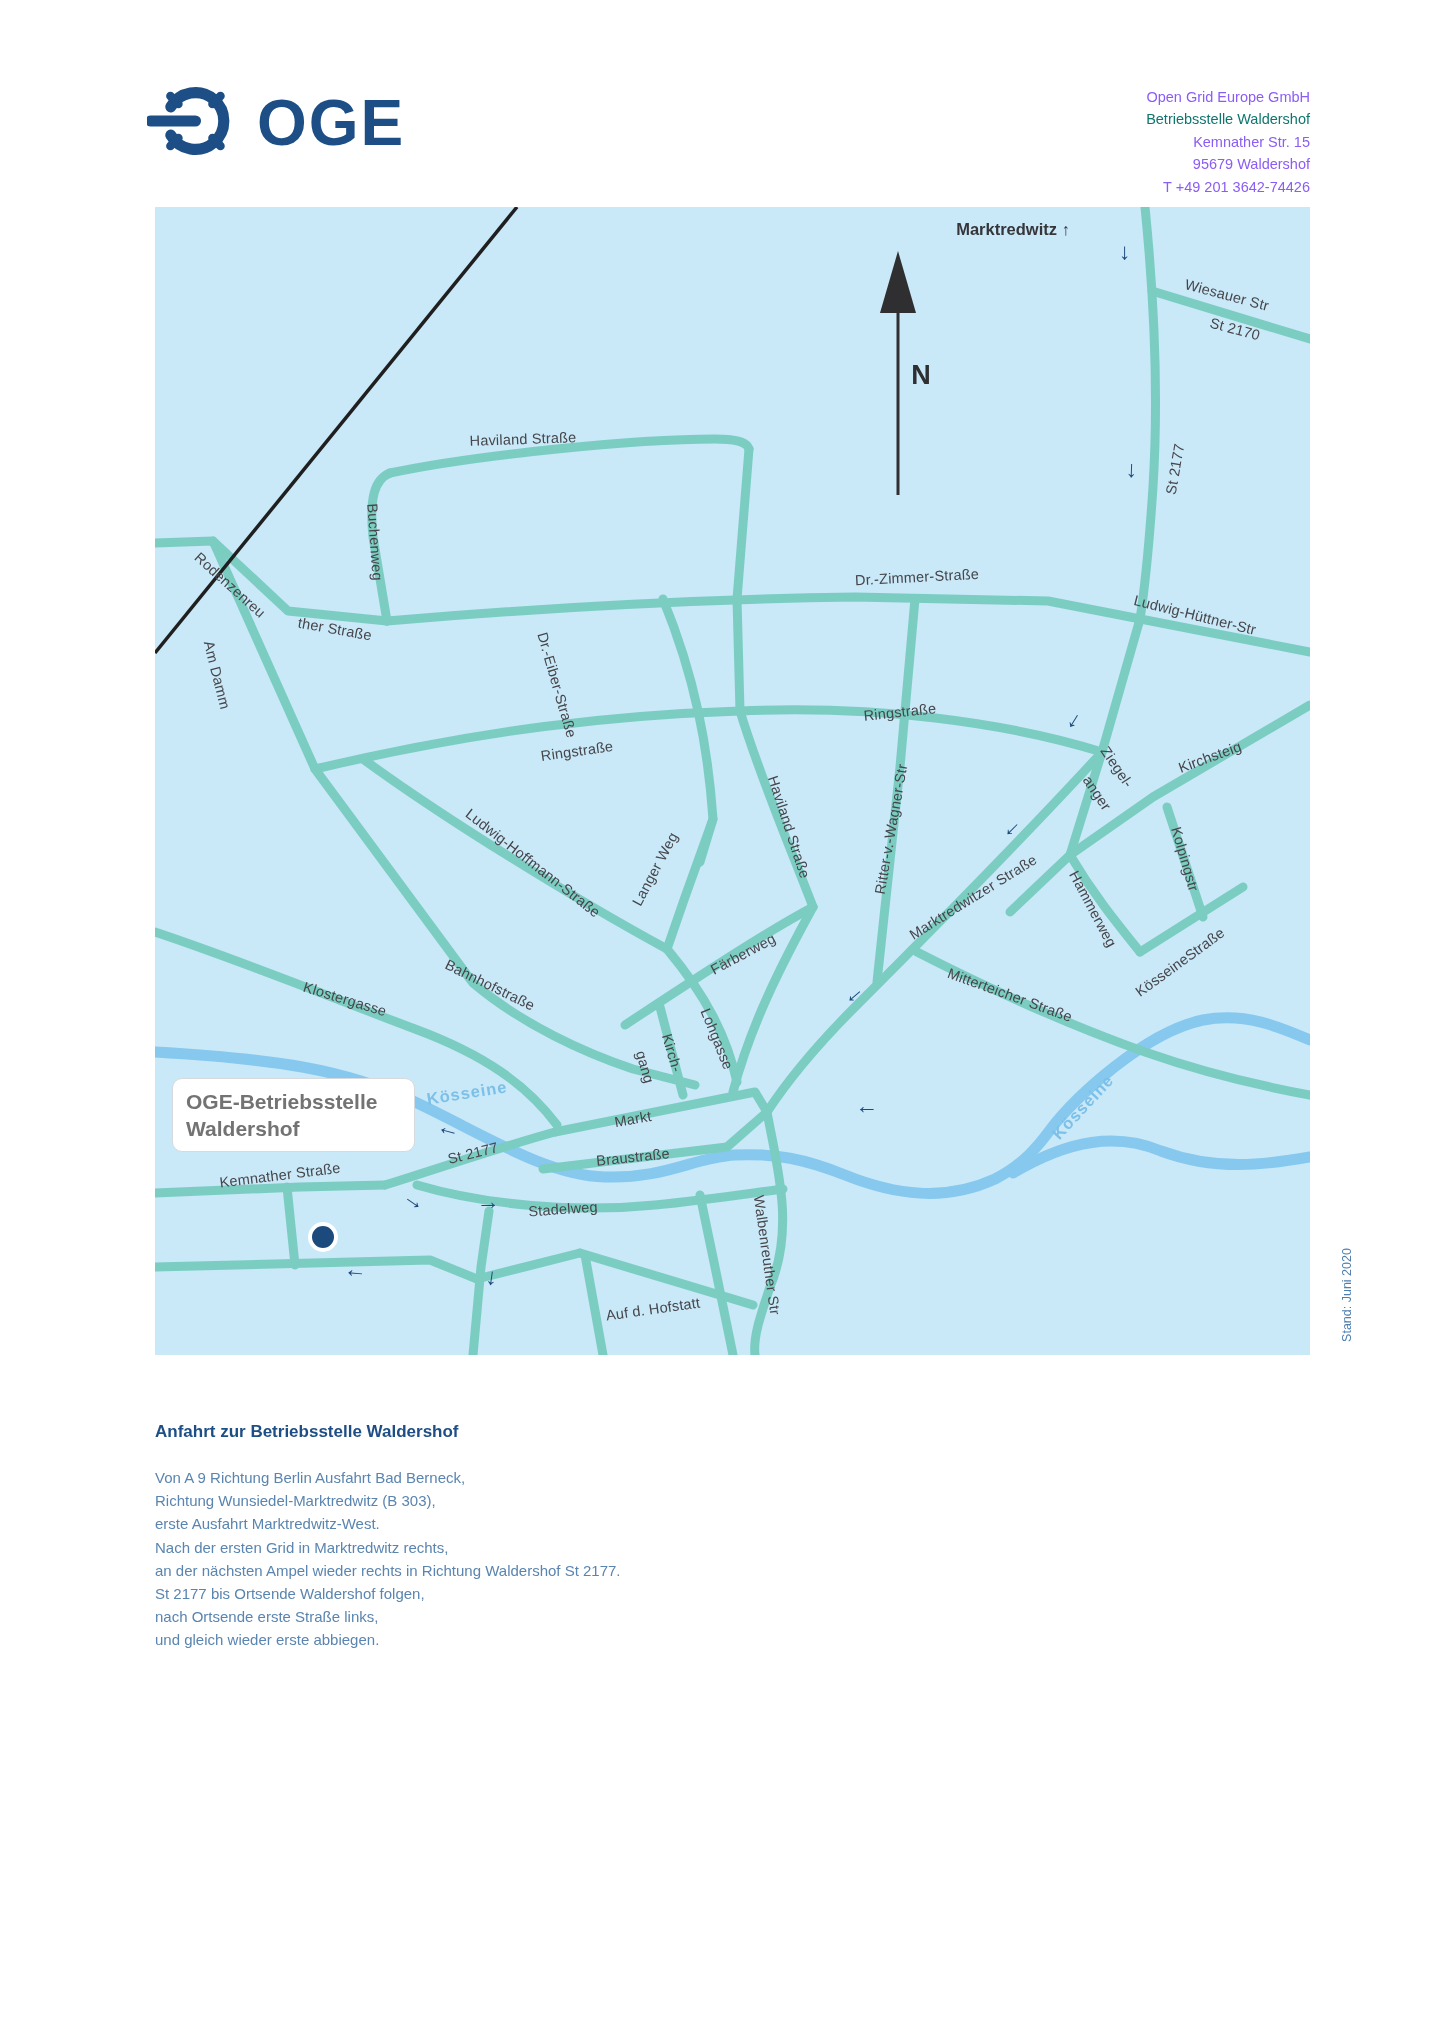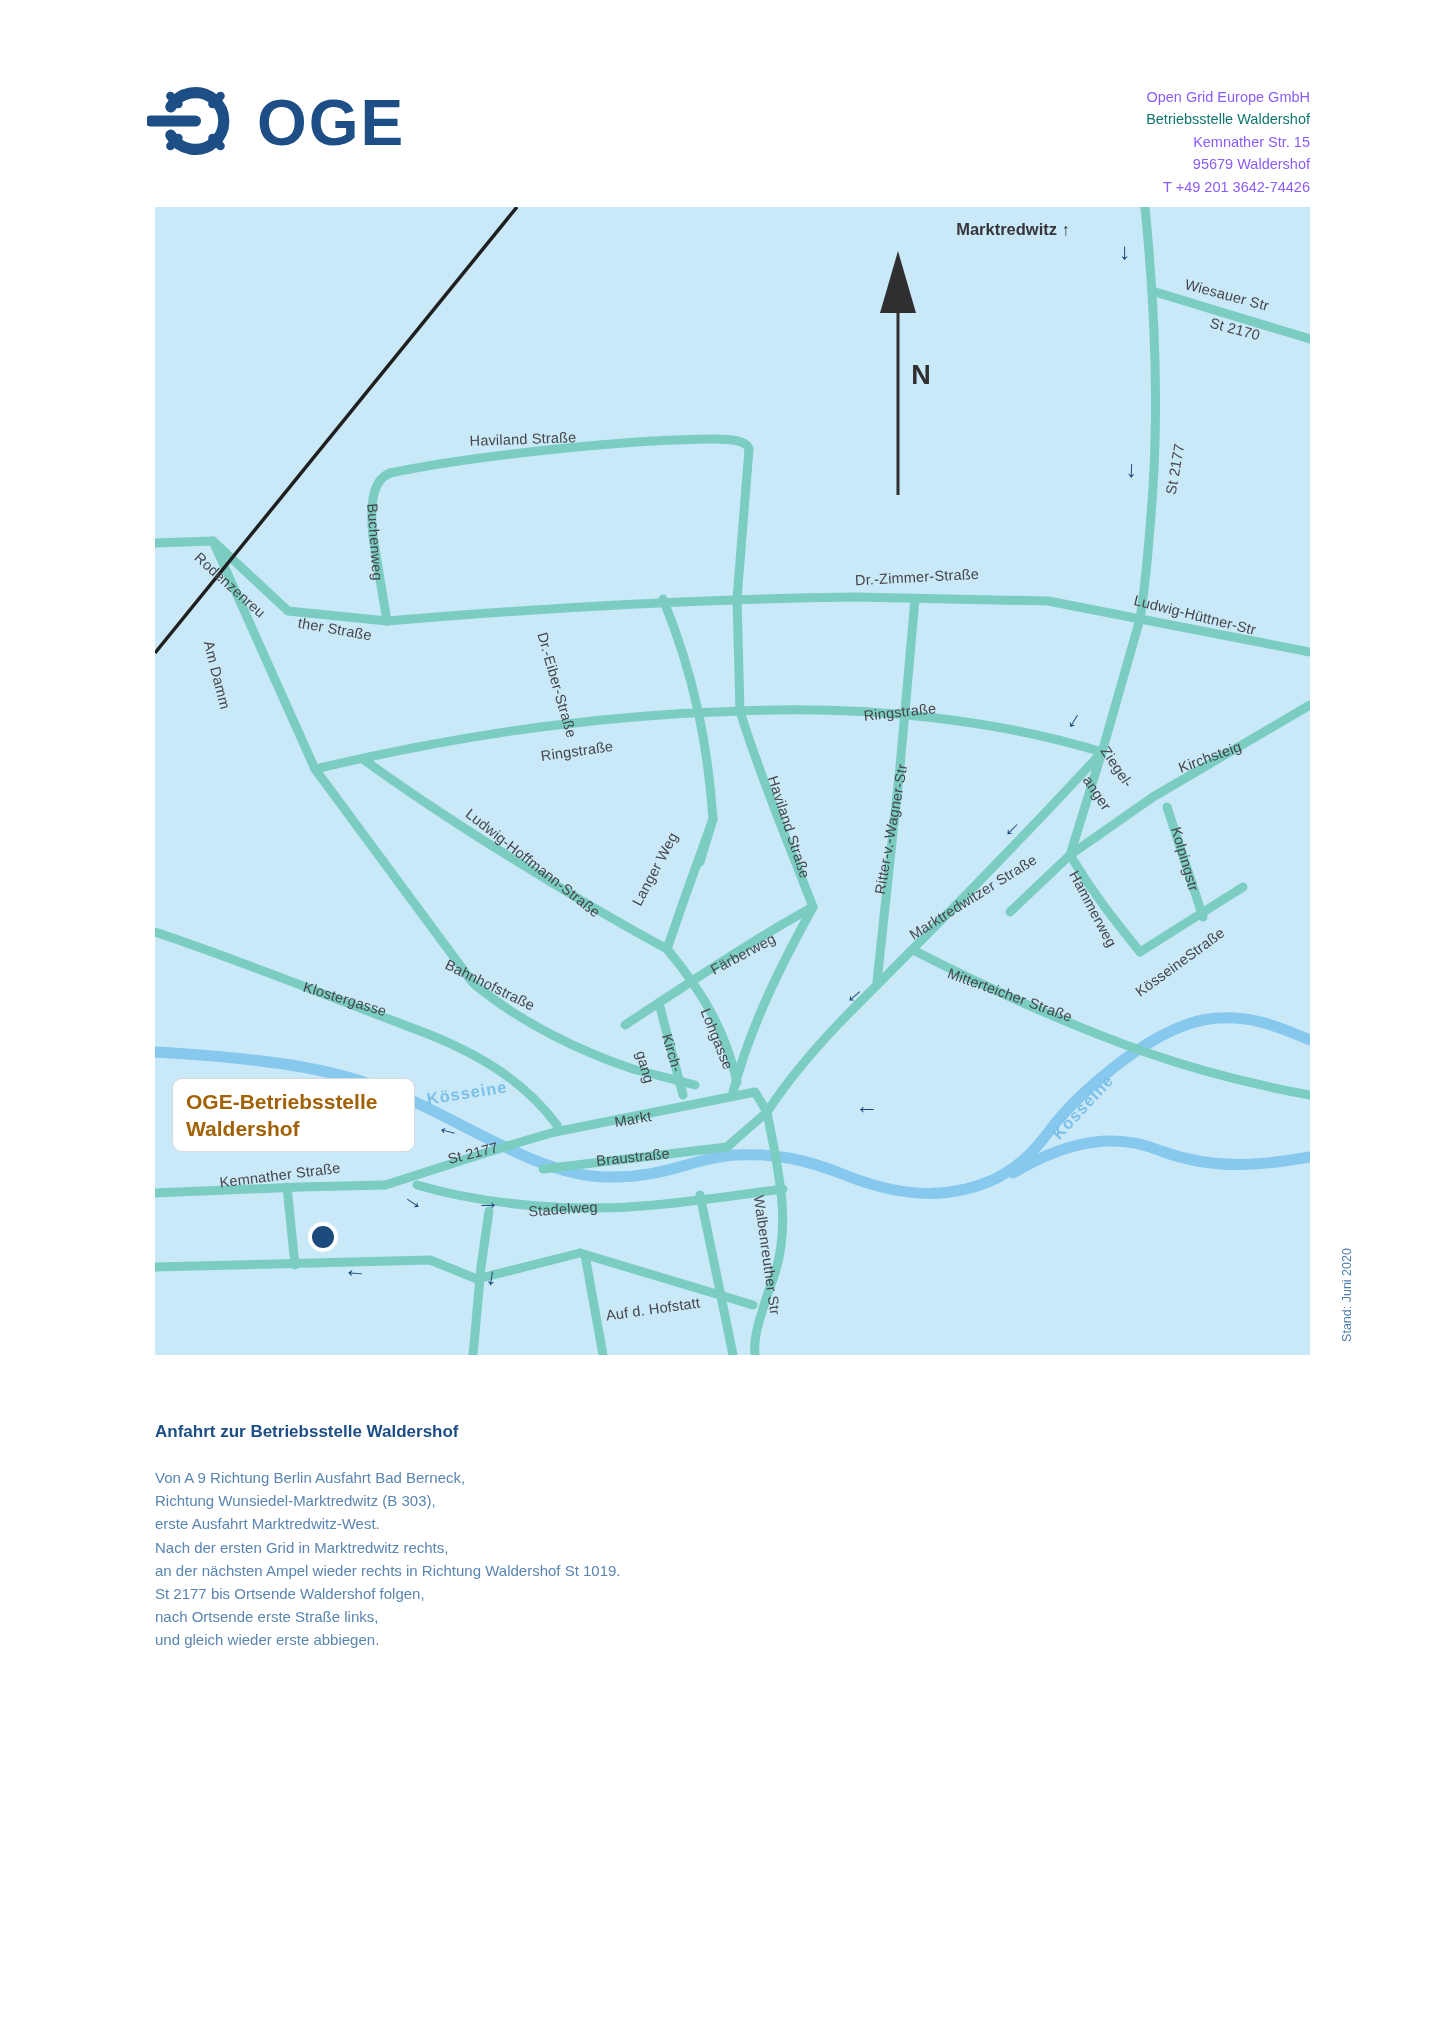--- a/index.html
+++ b/index.html
@@ -26,21 +26,21 @@
     transform:translate(-50%,-50%) rotate(var(--r,0deg));
   }
   .dest-label{position:absolute;left:858px;top:22px;transform:translate(-50%,-50%);
     font-size:16.5px;font-weight:bold;color:#36363a;white-space:nowrap;}
   .north-label{position:absolute;left:766px;top:168px;transform:translate(-50%,-50%);
     font-size:27px;font-weight:bold;color:#2f2f31;}
   .marker-box{
     position:absolute;left:17px;top:871px;width:243px;height:74px;background:#ffffff;
     border:1px solid #d6dadd;border-radius:10px;box-sizing:border-box;padding:9px 13px;
   }
-  .marker-box div{font-size:21px;font-weight:bold;color:#a16207;line-height:27px;white-space:nowrap;}
+  .marker-box div{font-size:21px;font-weight:bold;color:#737373;line-height:27px;white-space:nowrap;}
   
   .stand-note{position:absolute;left:1347px;top:1295px;transform:translate(-50%,-50%) rotate(-90deg);
     font-size:12.5px;color:#4e7fae;white-space:nowrap;}
   
   .directions{position:absolute;left:155px;top:1422px;width:700px;}
   .directions h2{margin:0;font-size:17px;font-weight:bold;color:#1d4e85;}
   .directions .lines{margin-top:24px;}
   .directions .lines div{font-size:15px;line-height:23.2px;color:#5a85b0;}
 </style>
 </head>
@@ -194,18 +194,18 @@
 
 <div class="stand-note">Stand: Juni 2020</div>
 
 <div class="directions">
   <h2>Anfahrt zur Betriebsstelle Waldershof</h2>
   <div class="lines">
       <div>Von A 9 Richtung Berlin Ausfahrt Bad Berneck,</div>
       <div>Richtung Wunsiedel-Marktredwitz (B 303),</div>
       <div>erste Ausfahrt Marktredwitz-West.</div>
       <div>Nach der ersten Grid in Marktredwitz rechts,</div>
-      <div>an der nächsten Ampel wieder rechts in Richtung Waldershof St 1019.</div>
+      <div>an der nächsten Ampel wieder rechts in Richtung Waldershof St 2177.</div>
       <div>St 2177 bis Ortsende Waldershof folgen,</div>
       <div>nach Ortsende erste Straße links,</div>
       <div>und gleich wieder erste abbiegen.</div>
     </div>
 </div>
 
 </body></html>

